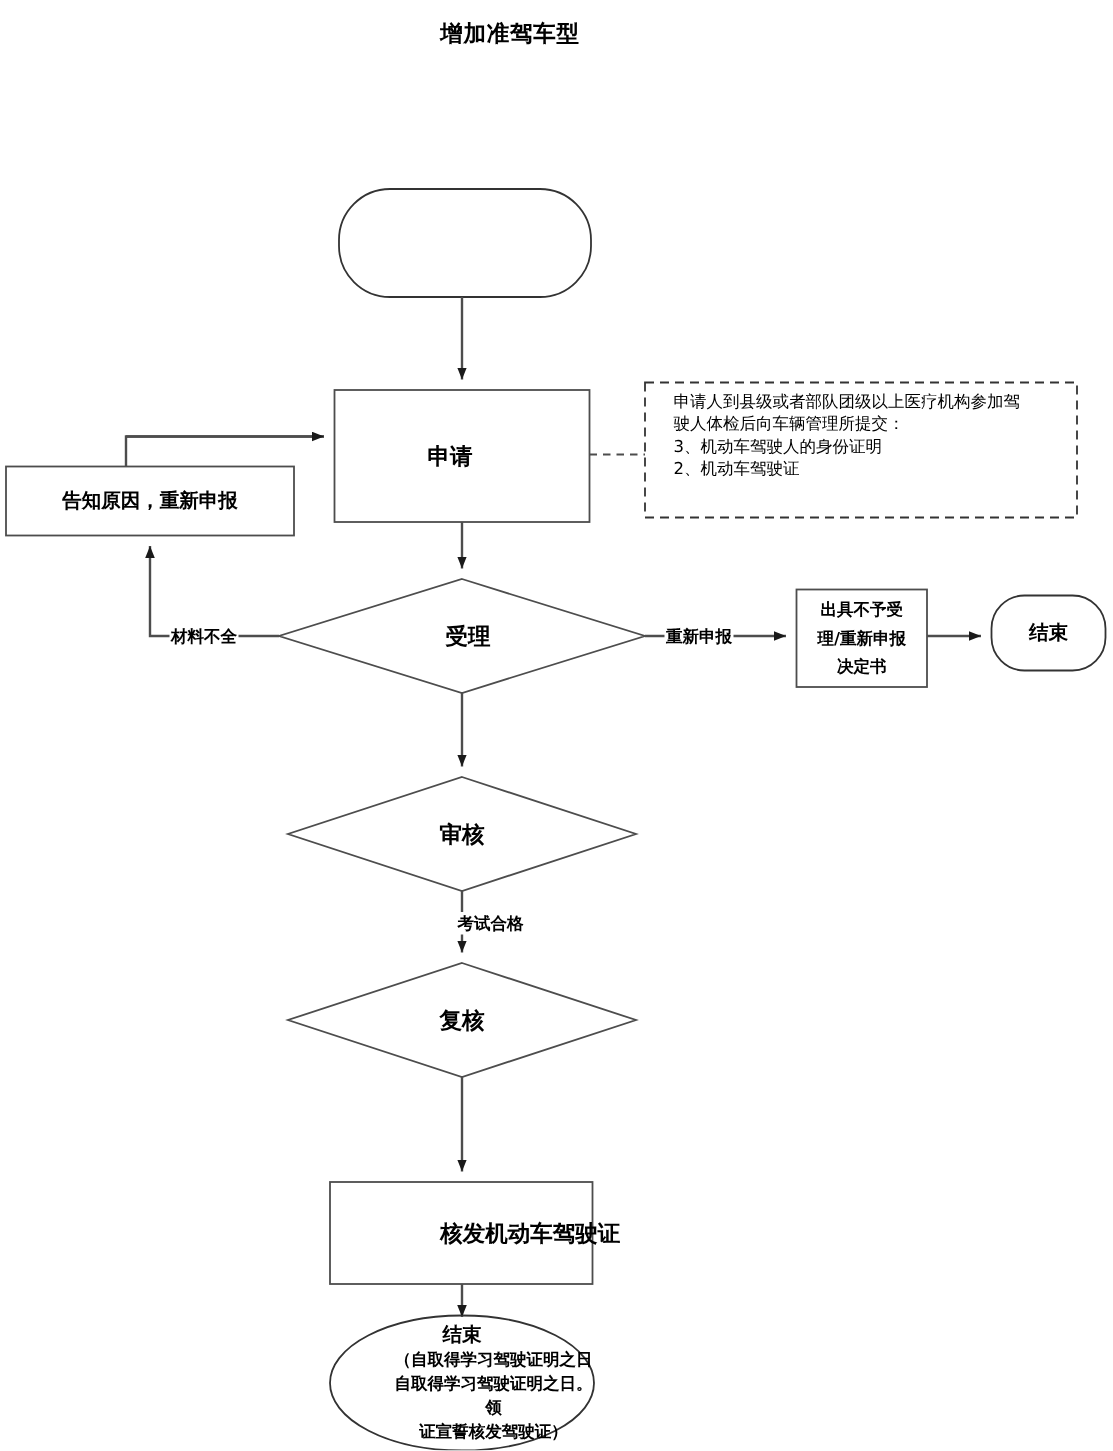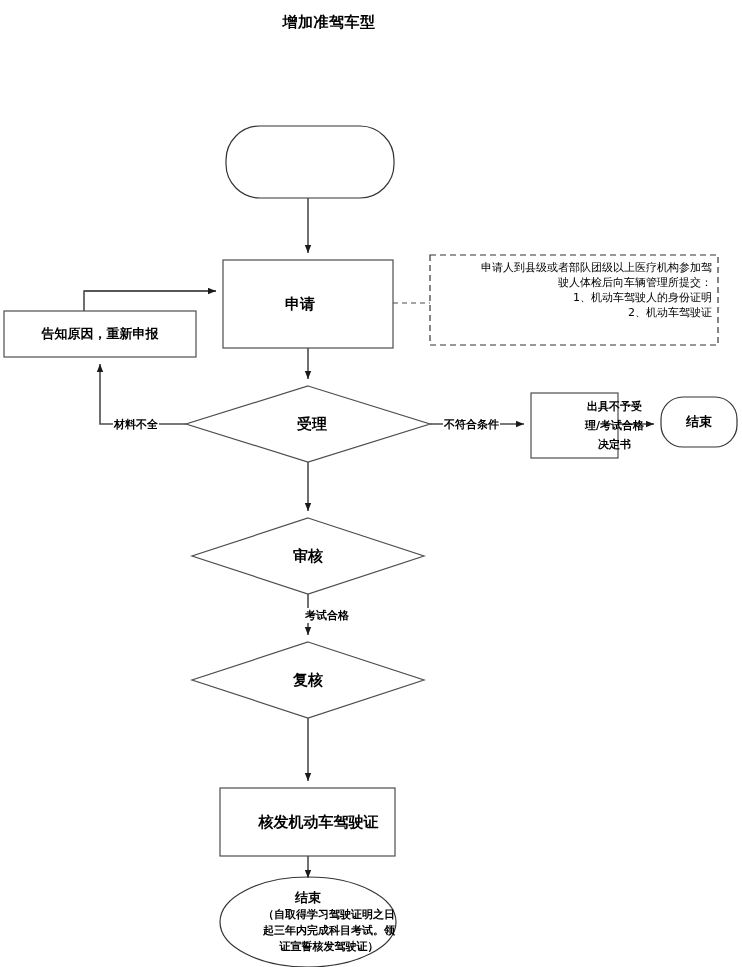--- a/index.html
+++ b/index.html
@@ -43,23 +43,24 @@
   }
   .t-lg { font-size: 15px; font-weight: bold; }
   .t-md { font-size: 13px; font-weight: bold; }
   .t-sm { font-size: 11px; font-weight: bold; }
   .t-note { font-size: 11px; font-weight: normal; line-height: 15px; }
 
   .note-box {
     position: absolute;
     box-sizing: border-box;
     text-align: left;
-    align-items: flex-end;
+    align-items: flex-start;
     justify-content: flex-start;
     padding: 5px 6px 4px 7px;
+    margin-left: 12px;
   }
   .note-line { display: block; white-space: nowrap; }
 
   .edge-label {
     position: absolute;
     font-size: 11px;
     font-weight: bold;
     color: #000;
     background: #ffffff;
     white-space: nowrap;
@@ -124,56 +125,56 @@
 
     <line x1="308" y1="462" x2="308" y2="511" stroke="#4d4d4d" stroke-width="1.6" marker-end="url(#arrow)"></line>
 
     <line x1="308" y1="594" x2="308" y2="635" stroke="#4d4d4d" stroke-width="1.6" marker-end="url(#arrow)"></line>
 
     <line x1="308" y1="718" x2="308" y2="781" stroke="#4d4d4d" stroke-width="1.6" marker-end="url(#arrow)"></line>
 
     <line x1="308" y1="856" x2="308" y2="878" stroke="#4d4d4d" stroke-width="1.6" marker-end="url(#arrow)"></line>
   </svg>
 
-  <div class="node-text title" style="left:5px; top:10px; width:648px; height:24px;">增加准驾车型</div>
+  <div class="node-text title" style="left:16px; top:10px; width:648px; height:24px;">增加准驾车型</div>
 
 
   <div class="node-text t-lg" style="left:223px; top:260px; width:154px; height:88px;">申请</div>
 
   <div class="note-box node-text t-note" style="left:430px; top:255px; width:288px; height:90px;">
     <span class="note-line">申请人到县级或者部队团级以上医疗机构参加驾</span>
     <span class="note-line">驶人体检后向车辆管理所提交：</span>
-    <span class="note-line">1、机动车驾驶人的身份证明</span>
+    <span class="note-line">3、机动车驾驶人的身份证明</span>
     <span class="note-line">2、机动车驾驶证</span>
   </div>
 
   <div class="node-text t-md" style="left:4px; top:311px; width:192px; height:46px;">告知原因，重新申报</div>
 
   <div class="node-text t-lg" style="left:252px; top:400px; width:120px; height:48px;">受理</div>
 
-  <div class="node-text t-sm" style="left:531px; top:393px; width:87px; height:65px; line-height:19px;padding-left:40px;">
+  <div class="node-text t-sm" style="left:531px; top:393px; width:87px; height:65px; line-height:19px;">
     <span>出具不予受</span>
-    <span>理/考试合格</span>
+    <span>理/重新申报</span>
     <span>决定书</span>
   </div>
 
   <div class="node-text t-md" style="left:661px; top:397px; width:76px; height:50px;">结束</div>
 
   <div class="node-text t-lg" style="left:248px; top:532px; width:120px; height:48px;">审核</div>
 
   <div class="node-text t-lg" style="left:248px; top:656px; width:120px; height:48px;">复核</div>
 
-  <div class="node-text t-lg" style="left:220px; top:788px; width:197px; height:68px;">核发机动车驾驶证</div>
+  <div class="node-text t-lg" style="left:220px; top:788px; width:197px; height:68px;padding-left:35px;">核发机动车驾驶证</div>
 
   <div class="node-text" style="left:220px; top:877px; width:176px; height:90px;">
     <span class="t-md">结束</span>
     <span class="end-sub">（自取得学习驾驶证明之日</span>
-    <span class="end-sub">起三年内完成科目考试。领</span>
+    <span class="end-sub">自取得学习驾驶证明之日。领</span>
     <span class="end-sub">证宣誓核发驾驶证）</span>
   </div>
 
   <div class="edge-label" style="left:113px; top:417px;">材料不全</div>
 
-  <div class="edge-label" style="left:443px; top:417px;">不符合条件</div>
+  <div class="edge-label" style="left:443px; top:417px;">重新申报</div>
 
   <div class="edge-label" style="left:272px; top:608px;margin-left:32px;">考试合格</div>
 
 </div>
 
 </body></html>

